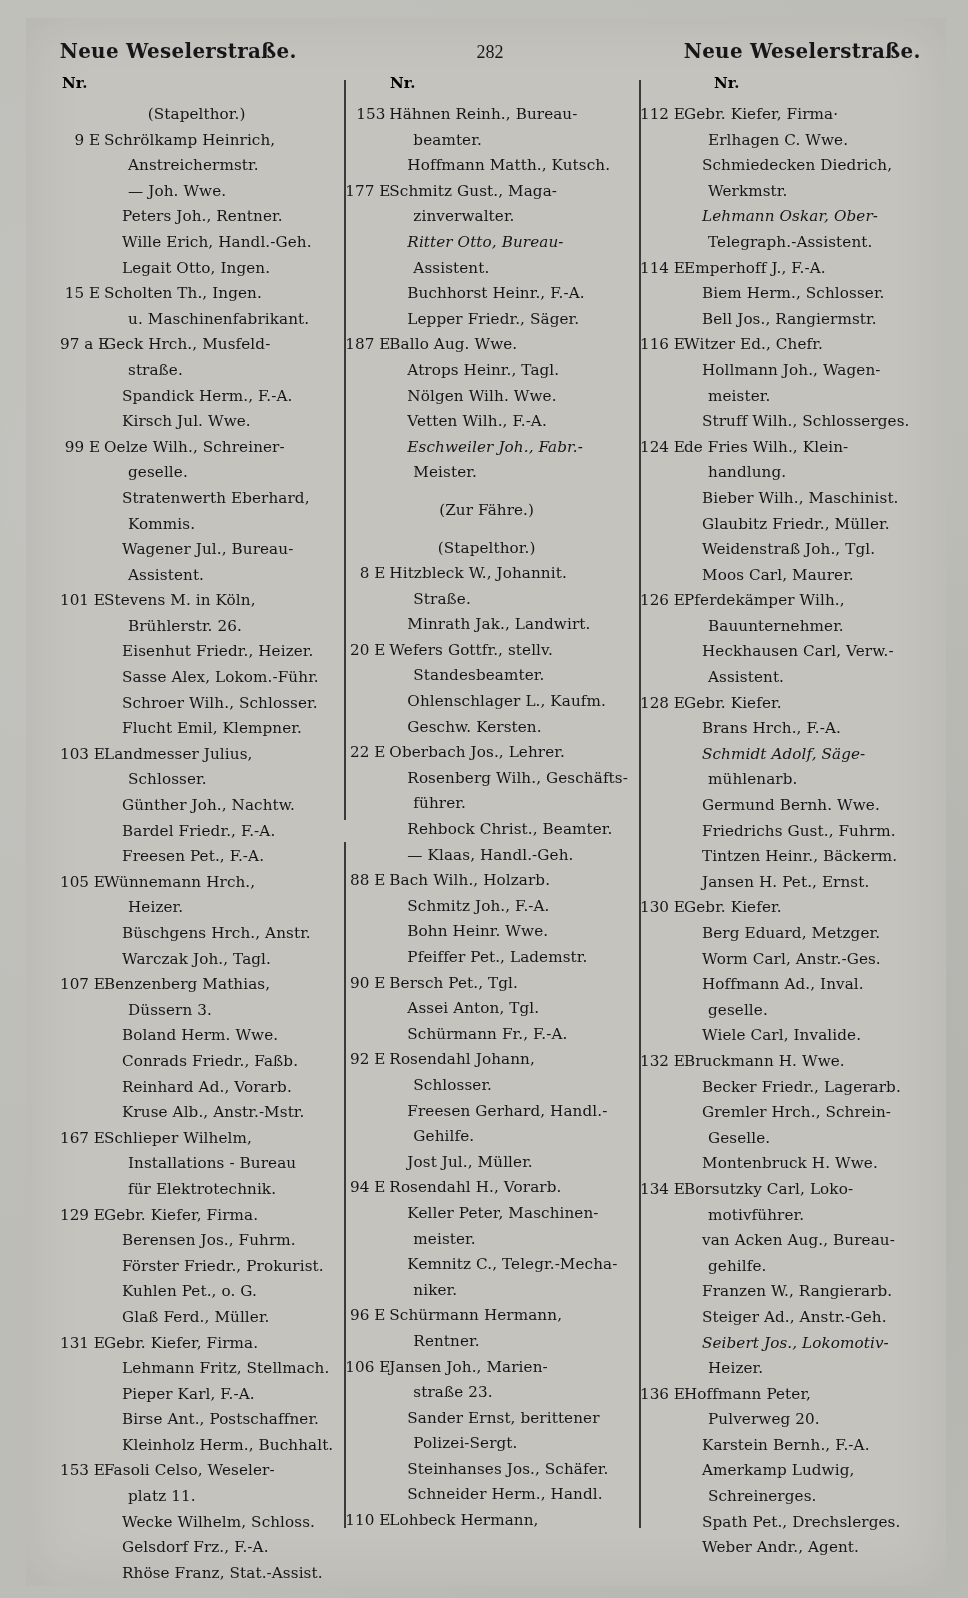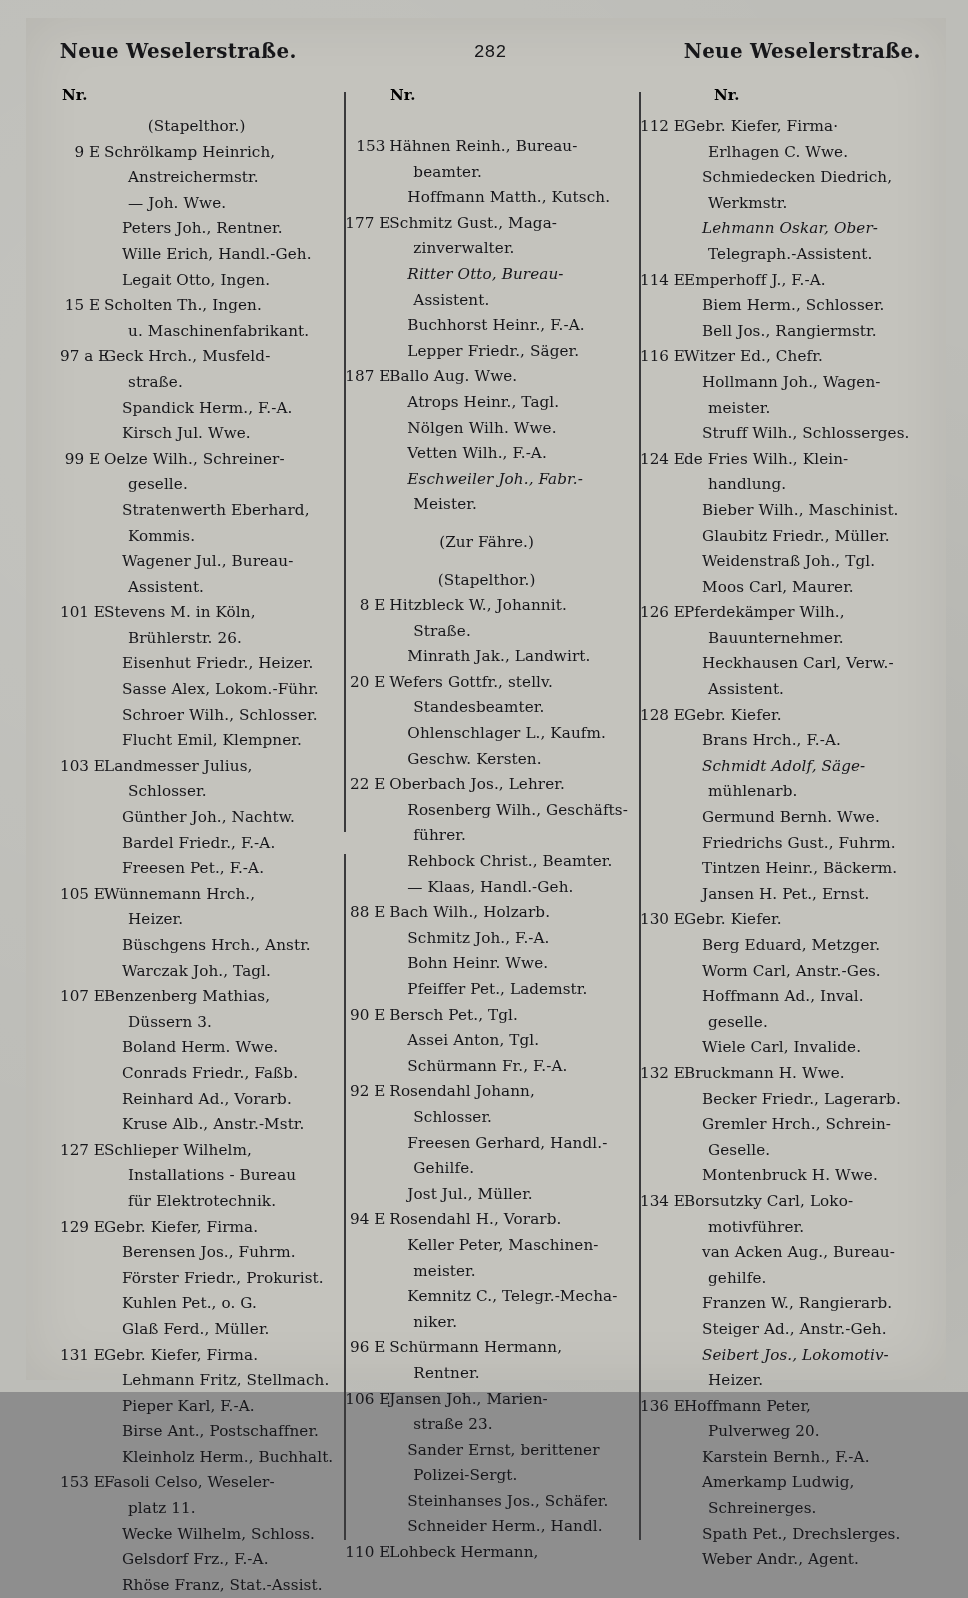--- a/index.html
+++ b/index.html
@@ -9,21 +9,21 @@
   }
   body {
     width: 968px;
     height: 1598px;
     overflow: hidden;
     font-family: "DejaVu Serif", serif;
   }
   .page {
     position: relative;
     width: 968px;
-    height: 1392px;
+    height: 1598px;
     background: #bdbdb8;
     background-image:
       radial-gradient(circle at 20% 30%, rgba(255,255,255,0.10), rgba(0,0,0,0) 60%),
       radial-gradient(circle at 80% 70%, rgba(0,0,0,0.06), rgba(0,0,0,0) 55%);
     box-sizing: border-box;
   }
   .paper {
     position: absolute;
     left: 26px;
     top: 18px;
@@ -57,28 +57,27 @@
     transform: scaleX(1.02);
   }
   .hdr .runhead.left { left: 2px; }
   .hdr .runhead.right { right: 2px; }
   .hdr .pageno {
     position: absolute;
     left: 0; right: 0;
     top: 2px;
     text-align: center;
     font-size: 18px;
-    font-family: Liberation Mono, monospace;
+    font-family: Liberation Serif, serif;
   }
 
   
   .colhead {
     position: relative;
     height: 26px;
-    margin-top: 12px;
   }
   .colhead span {
     position: absolute;
     top: 0;
     font-weight: bold;
     font-size: 15px;
     font-family: "DejaVu Serif", serif;
   }
   .colhead .c1 { left: 2px; }
   .colhead .c2 { left: 330px; }
@@ -92,21 +91,21 @@
     height: 1420px;
   }
   .col {
     width: 300px;
     position: relative;
     font-size: 15.2px;
     line-height: 25.6px;
     color: #16161a;
   }
   .col.c1 { width: 300px; }
-  .col.c2 { width: 302px; margin-top: 20px; }
+  .col.c2 { width: 302px; }
   .col.c3 { width: 300px; }
   .rule {
     width: 24px;
     position: relative;
   }
   .rule .bar {
     position: absolute;
     left: 11px;
     top: -22px;
     width: 2px;
@@ -213,21 +212,21 @@
             <div class="line"><span class="num">105 E</span><span class="txt">Wünnemann Hrch.,</span></div>
             <div class="line cont"><span class="num"></span><span class="txt">Heizer.</span></div>
             <div class="line nm"><span class="num"></span><span class="txt">Büschgens Hrch., Anstr.</span></div>
             <div class="line nm"><span class="num"></span><span class="txt">Warczak Joh., Tagl.</span></div>
             <div class="line"><span class="num">107 E</span><span class="txt">Benzenberg Mathias,</span></div>
             <div class="line cont"><span class="num"></span><span class="txt">Düssern 3.</span></div>
             <div class="line nm"><span class="num"></span><span class="txt">Boland Herm. Wwe.</span></div>
             <div class="line nm"><span class="num"></span><span class="txt">Conrads Friedr., Faßb.</span></div>
             <div class="line nm"><span class="num"></span><span class="txt">Reinhard Ad., Vorarb.</span></div>
             <div class="line nm"><span class="num"></span><span class="txt">Kruse Alb., Anstr.-Mstr.</span></div>
-            <div class="line"><span class="num">127 E</span><span class="txt">Schlieper Wilhelm,</span></div>
+            <div class="line"><span class="num">167 E</span><span class="txt">Schlieper Wilhelm,</span></div>
             <div class="line cont"><span class="num"></span><span class="txt">Installations - Bureau</span></div>
             <div class="line cont"><span class="num"></span><span class="txt">für Elektrotechnik.</span></div>
             <div class="line"><span class="num">129 E</span><span class="txt">Gebr. Kiefer, Firma.</span></div>
             <div class="line nm"><span class="num"></span><span class="txt">Berensen Jos., Fuhrm.</span></div>
             <div class="line nm"><span class="num"></span><span class="txt">Förster Friedr., Prokurist.</span></div>
             <div class="line nm"><span class="num"></span><span class="txt">Kuhlen Pet., o. G.</span></div>
             <div class="line nm"><span class="num"></span><span class="txt">Glaß Ferd., Müller.</span></div>
             <div class="line"><span class="num">131 E</span><span class="txt">Gebr. Kiefer, Firma.</span></div>
             <div class="line nm"><span class="num"></span><span class="txt">Lehmann Fritz, Stellmach.</span></div>
             <div class="line nm"><span class="num"></span><span class="txt">Pieper Karl, F.-A.</span></div>

